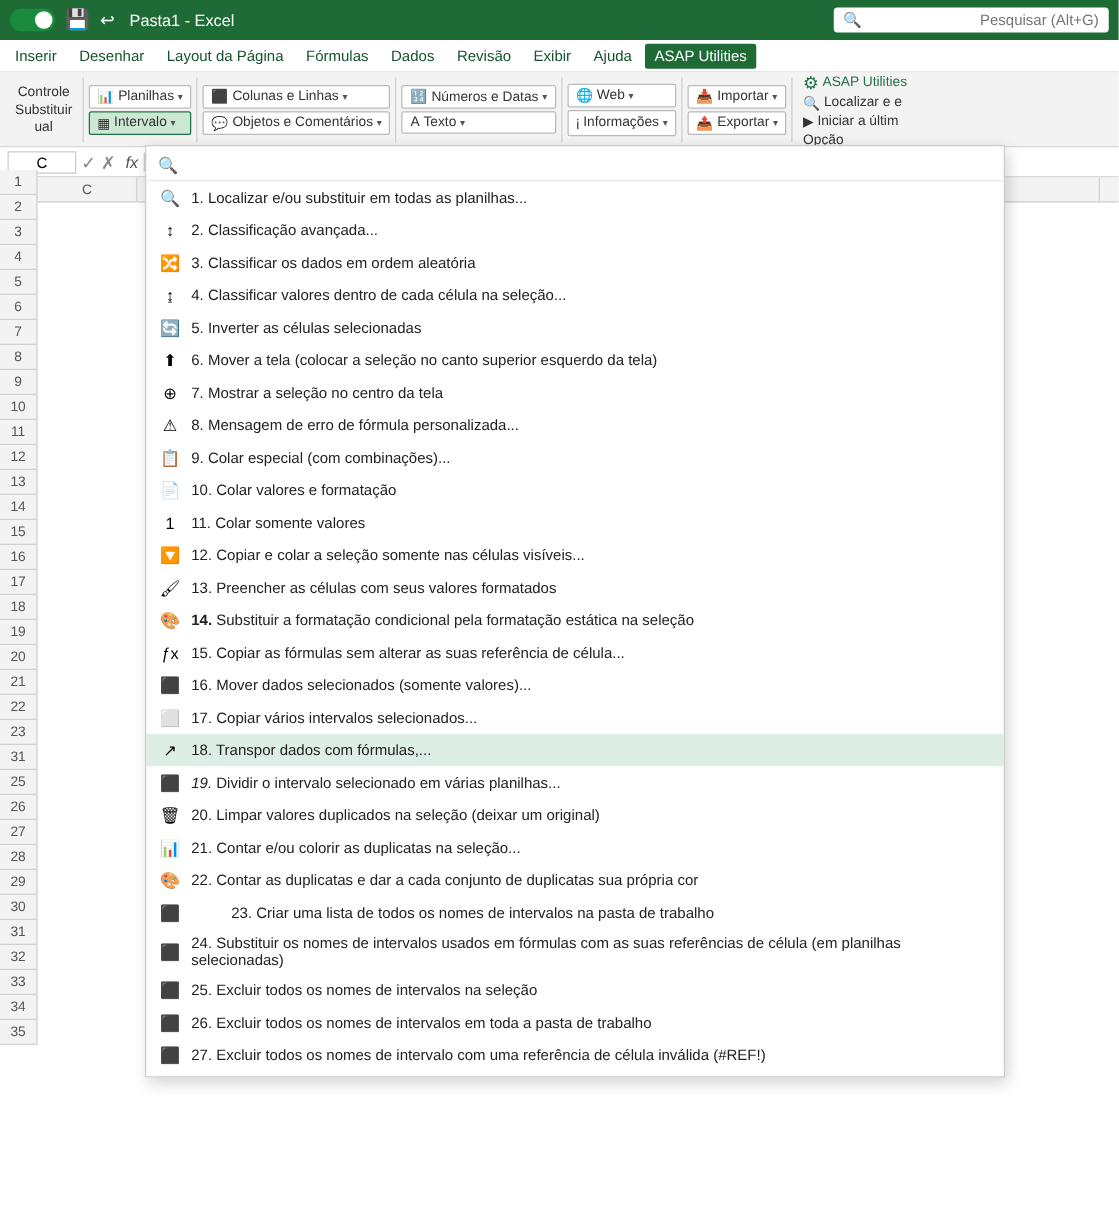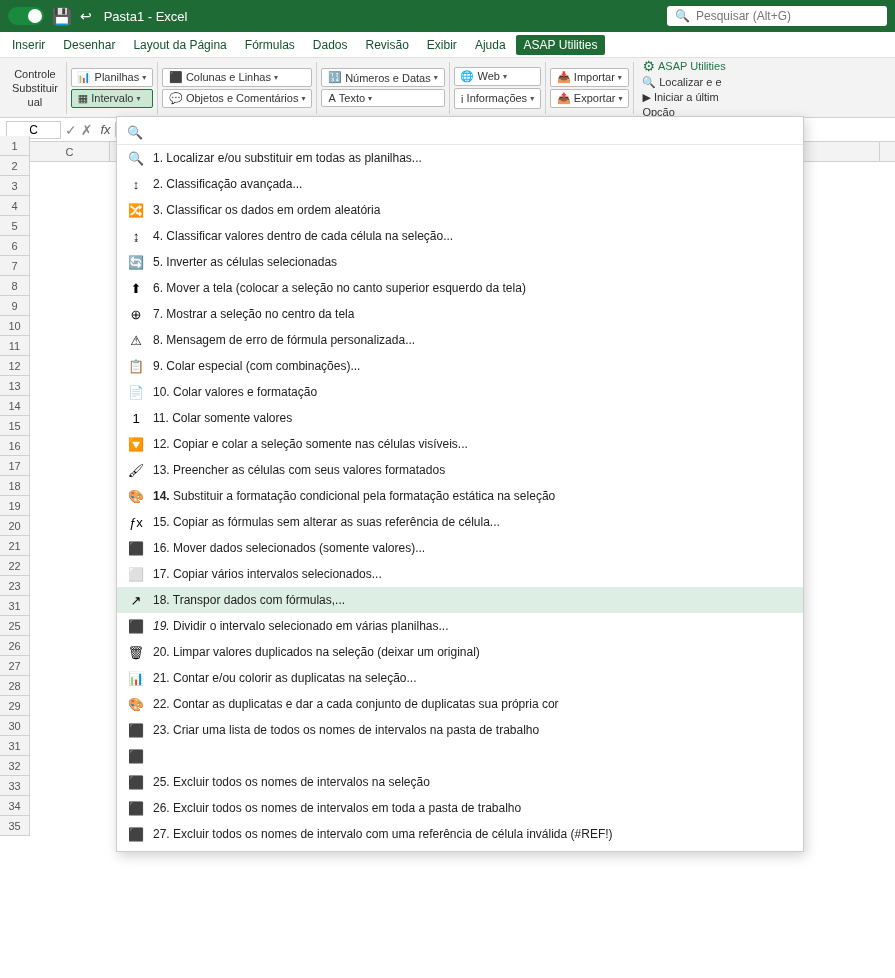--- a/index.html
+++ b/index.html
@@ -41,20 +41,21 @@
       gap: 6px;
       width: 220px;
     }
     .top-bar-search input {
       border: none;
       outline: none;
       font-size: 12px;
       color: #888;
       width: 100%;
       background: transparent;
+      text-align: right;
     }
 
     
     .menu-bar {
       background: #fff;
       height: 26px;
       display: flex;
       align-items: center;
       border-bottom: 1px solid #e0e0e0;
       padding: 0 4px;
@@ -423,24 +424,25 @@
     <div class="dropdown-item">
       <span class="item-icon" style="font-size: 13px;">📊</span>
       <span class="item-text"><strong style="font-weight: normal;">21. </strong>Contar e/ou colorir as duplicatas na seleção...</span>
     </div>
     <div class="dropdown-item">
       <span class="item-icon" style="font-size: 13px;">🎨</span>
       <span class="item-text"><strong style="font-weight: normal;">22. </strong>Contar as duplicatas e dar a cada conjunto de duplicatas sua própria cor</span>
     </div>
     <div class="dropdown-item">
       <span class="item-icon" style="font-size: 13px;">⬛</span>
-      <span class="item-text"><strong style="font-weight: normal;">23. </strong>Criar uma lista de todos os nomes de intervalos na pasta de trabalho</span>
-    </div>
-    <div class="dropdown-item">
-      <span class="item-icon" style="font-size: 13px;">⬛</span>
+      <span class="item-text"><strong style="font-weight: normal; margin-left: 32px;">23. </strong>Criar uma lista de todos os nomes de intervalos na pasta de trabalho</span>
+    </div>
+    <div class="dropdown-item">
+      <span class="item-icon" style="font-size: 13px;">⬛</span>
+      <span class="item-text"><strong style="font-weight: normal;">24. </strong>Substituir os nomes de intervalos usados em fórmulas com as suas referências de célula (em planilhas selecionadas)</span>
     </div>
     <div class="dropdown-item">
       <span class="item-icon" style="font-size: 13px;">⬛</span>
       <span class="item-text"><strong style="font-weight: normal;">25. </strong>Excluir todos os nomes de intervalos na seleção</span>
     </div>
     <div class="dropdown-item">
       <span class="item-icon" style="font-size: 13px;">⬛</span>
       <span class="item-text"><strong style="font-weight: normal;">26. </strong>Excluir todos os nomes de intervalos em toda a pasta de trabalho</span>
     </div>
     <div class="dropdown-item">

